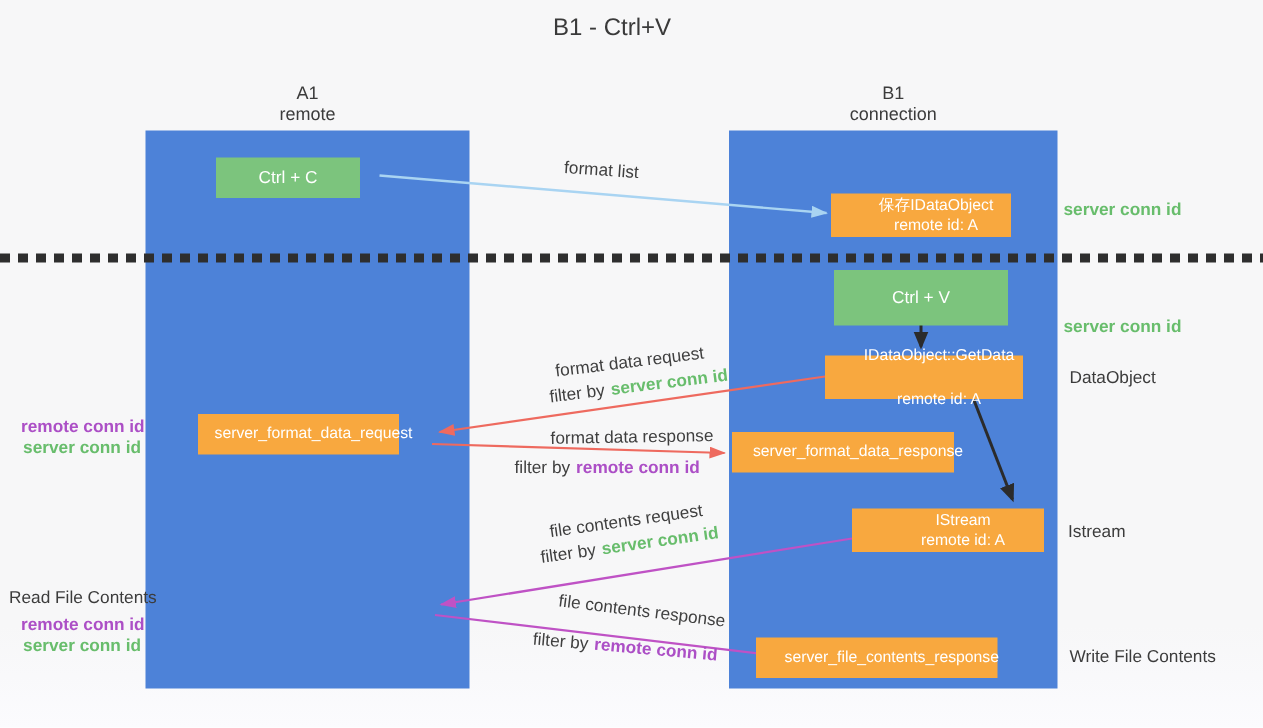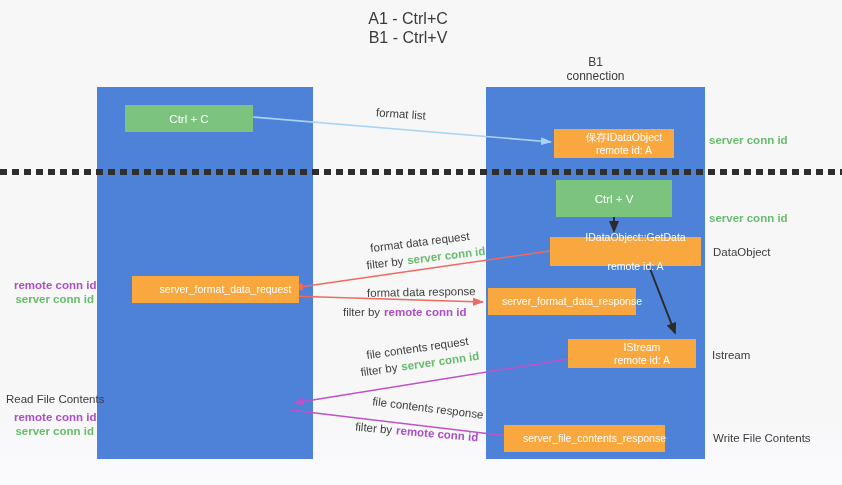--- a/index.html
+++ b/index.html
@@ -18,25 +18,25 @@
   .lane { position:absolute; top:87px; height:372px; background:#4d82d8; }
   .lane-left  { left:97px;  width:216px; }
   .lane-right { left:486px; width:219px; }
   .dotted { position:absolute; left:0; top:169px; width:842px; height:6px;
     background:repeating-linear-gradient(90deg,#2e2e2e 0 7px,transparent 7px 12px); }
   .arrows { position:absolute; left:0; top:0; width:842px; height:485px; pointer-events:none; }
   .box { position:absolute; display:flex; flex-direction:column; align-items:center;
     justify-content:center; color:#fff; text-align:center; }
   .box.green  { background:#7cc47d; font-size:11.5px; }
   .box.orange { background:#f8a83f; font-size:10.5px; line-height:13px;padding-left:20px; }
-  #box-ctrl-c      { left:125px; top:105px; width:128px; height:27px; }
+  #box-ctrl-c      { left:144px; top:105px; width:96px; height:27px; }
   #box-save        { left:554px; top:129px; width:120px; height:29px; }
   #box-ctrl-v      { left:556px; top:180px; width:116px; height:37px; }
-  #box-getdata     { left:550px; top:237px; width:151px; height:29px;gap:16px; }
-  #box-format-req  { left:132px; top:276px; width:167px; height:27px; }
+  #box-getdata     { left:550px; top:237px; width:132px; height:29px;gap:16px; }
+  #box-format-req  { left:132px; top:276px; width:134px; height:27px; }
   #box-format-resp { left:488px; top:288px; width:148px; height:27px; }
   #box-istream     { left:568px; top:339px; width:128px; height:29px; }
   #box-file-req    { left:128px; top:392px; width:161px; height:27px; }
   #box-file-resp   { left:504px; top:425px; width:161px; height:27px; }
   .flbl { position:absolute; font-size:11.5px; white-space:nowrap; color:#3f3f3f; }
   .flbl .green, .t-green  { color:#68bd6c; font-weight:bold; }
   .flbl .purple,.t-purple { color:#ac4fc6; font-weight:bold; }
   .flbl .pre { margin-right:4px; }
   #lbl-format-list   { left:376px; top:108px; transform:rotate(4deg); }
   #lbl-fdr           { left:370px; top:236px; transform:rotate(-7deg); }
@@ -57,24 +57,27 @@
   #r-dataobject { left:713px; top:245px; color:#3c3c3c; }
   #r-istream    { left:712px; top:348px; color:#3c3c3c; }
   #r-write-file { left:713px; top:431px; color:#3c3c3c; }
 </style>
 </head>
 <body>
 
 <div class="stage">
 
   <div class="title">
-    <div>A1 - Ctrl+C</div>
     <div>B1 - Ctrl+V</div>
   </div>
 
+  <div class="col-header left">
+    <div>A1</div>
+    <div>remote</div>
+  </div>
   <div class="col-header right">
     <div>B1</div>
     <div>connection</div>
   </div>
 
   <div class="lane lane-left"></div>
   <div class="lane lane-right"></div>
 
   <svg class="arrows" viewBox="0 0 842 485">
     <defs>

